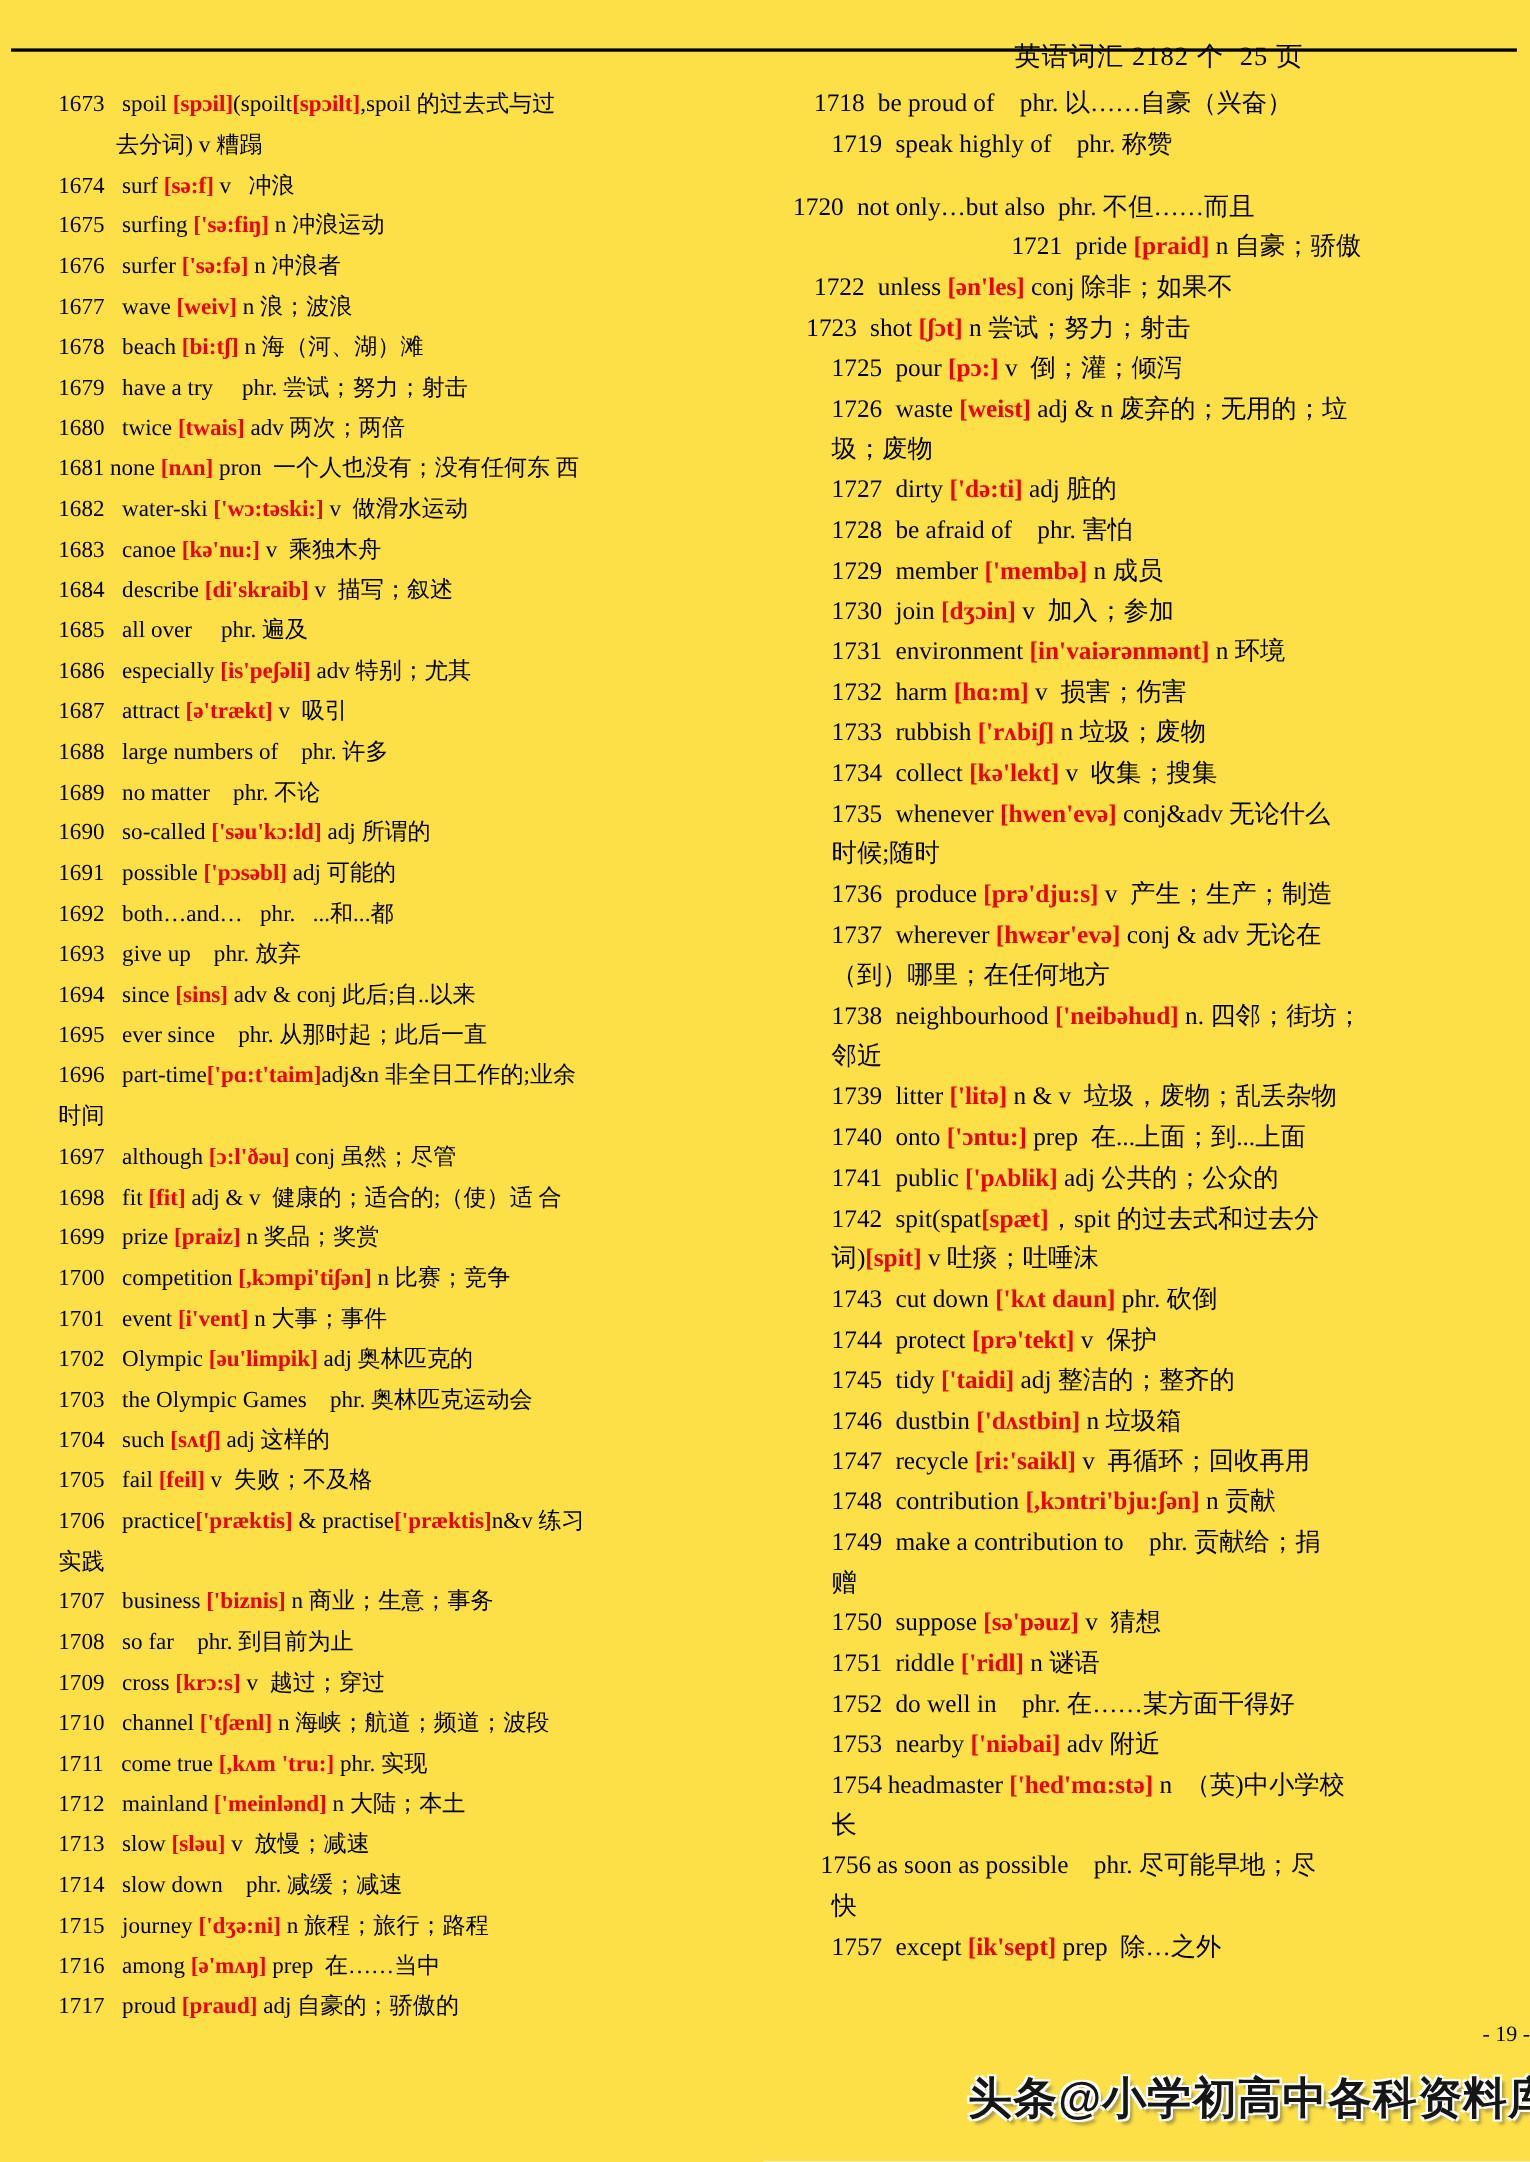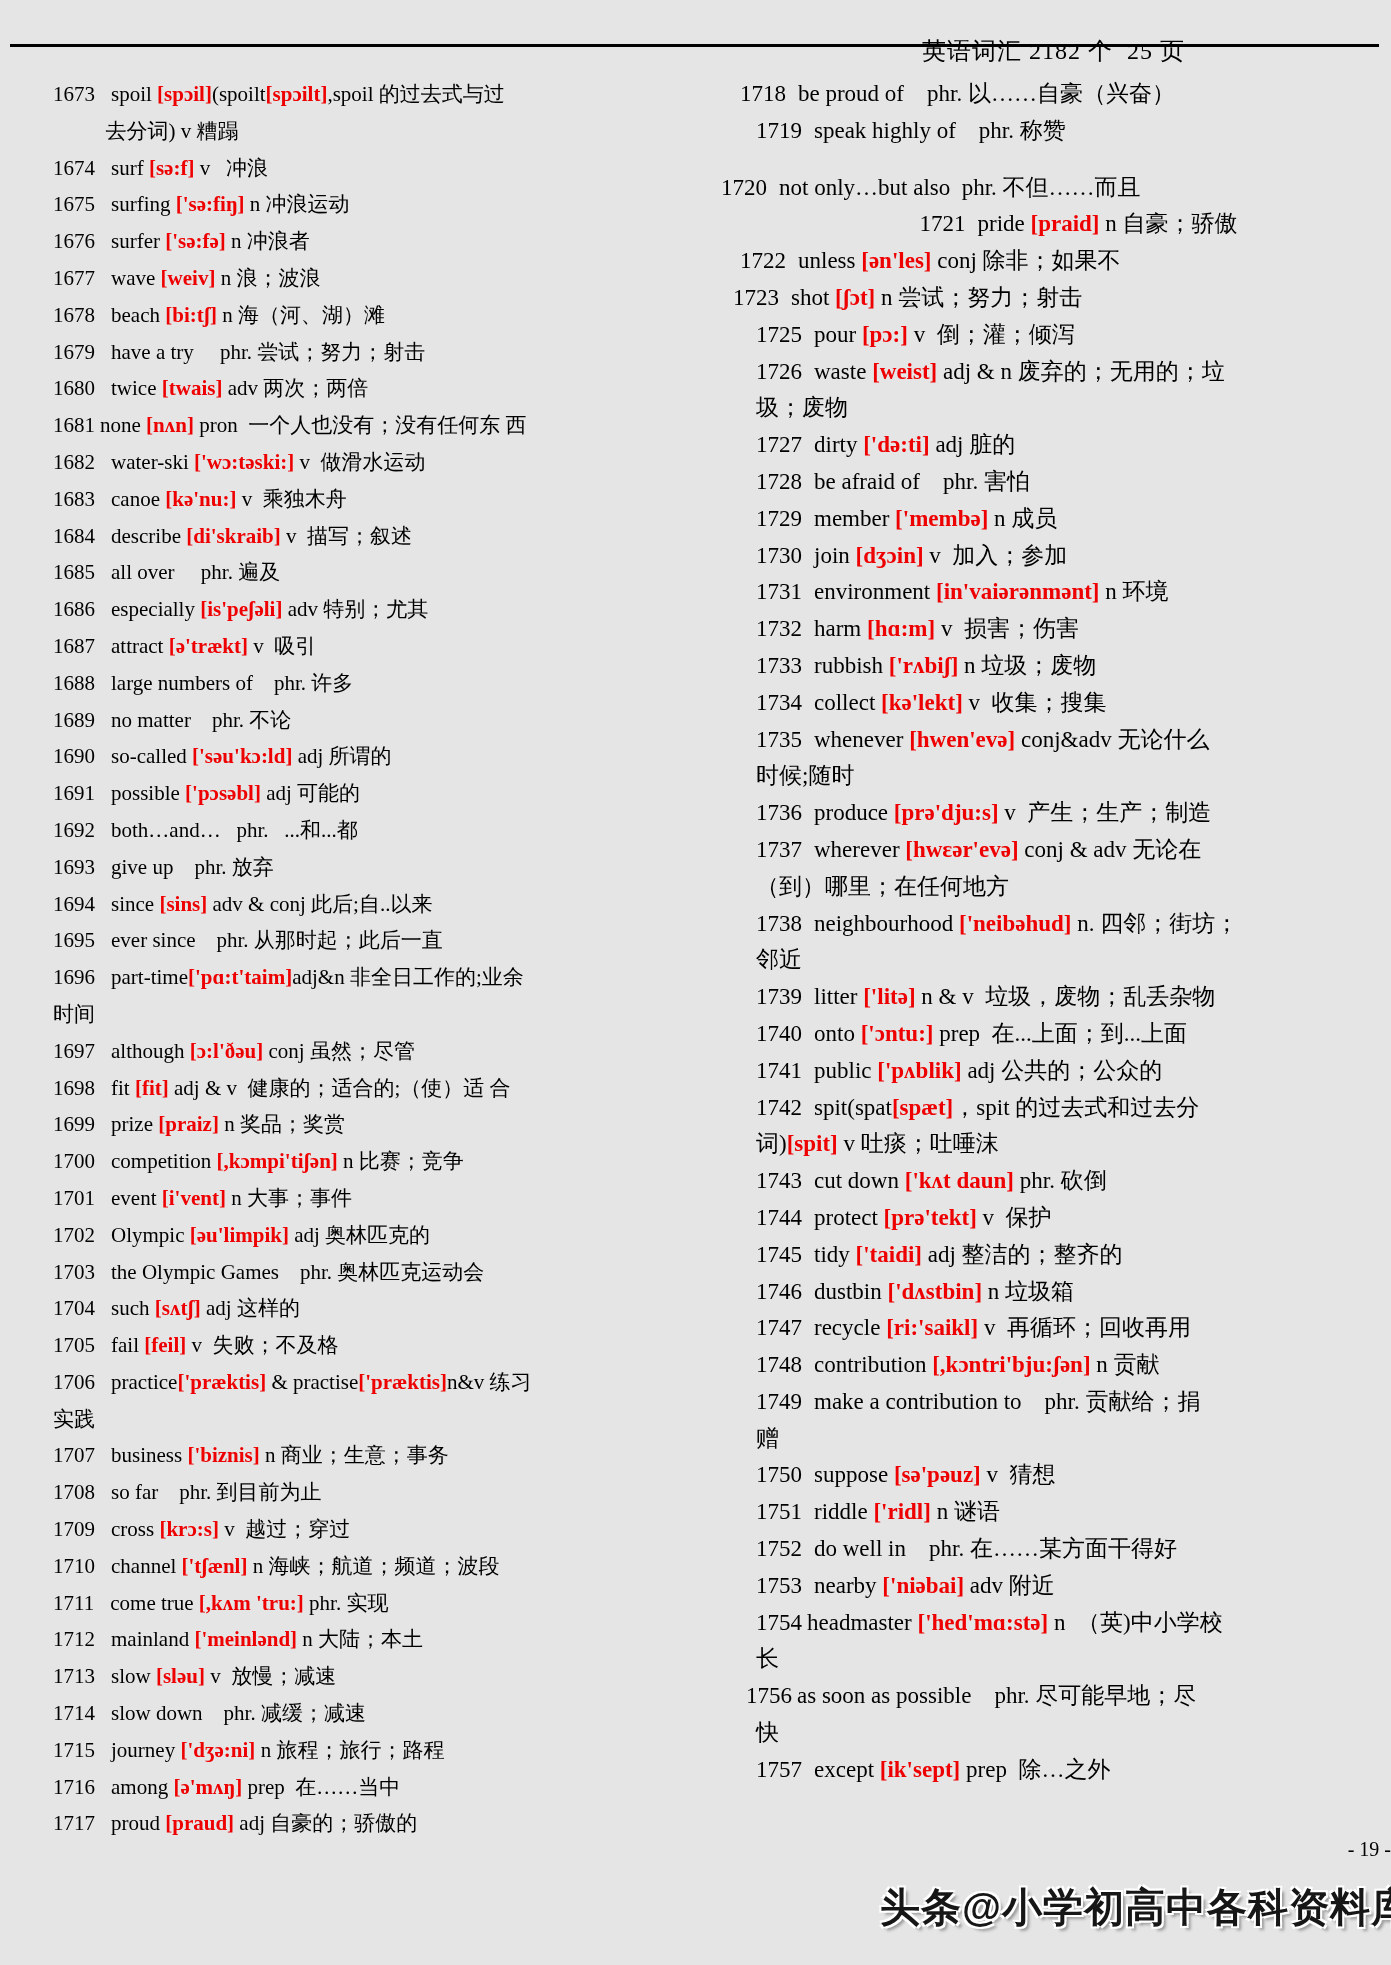--- a/index.html
+++ b/index.html
@@ -1,20 +1,20 @@
 <!DOCTYPE html>
 <html><head>
 <meta charset="utf-8">
 <style>
   html,body{margin:0;padding:0;background:#ffffff;}
   .page{
     position:relative;
     width:1391px;
     height:1965px;
-    background:#e5e5e5;
+    background:#fde047;
     color:#000;
     font-family:"Liberation Serif","DejaVu Serif",serif;
     overflow:hidden;
   }
   .header{
     position:absolute;
     top:8px;
     right:206px;
     font-size:24px;
     letter-spacing:1px;

